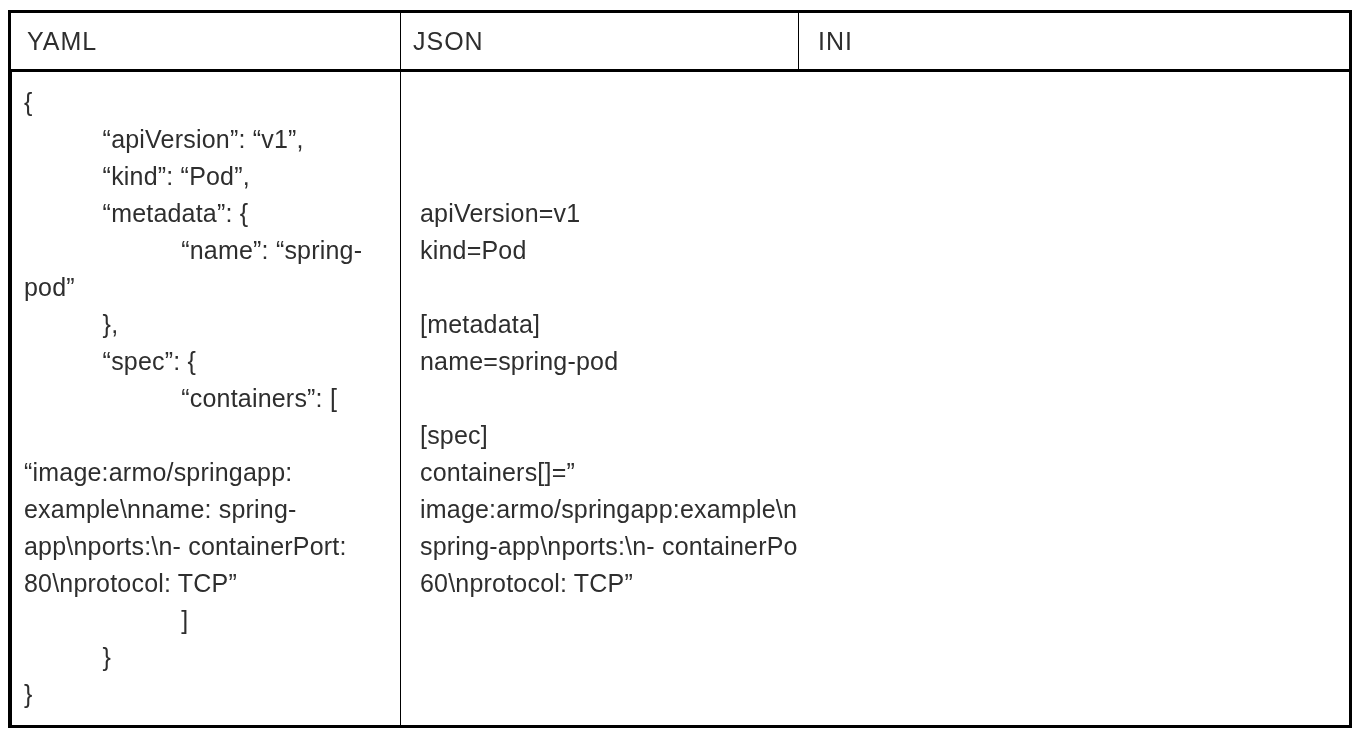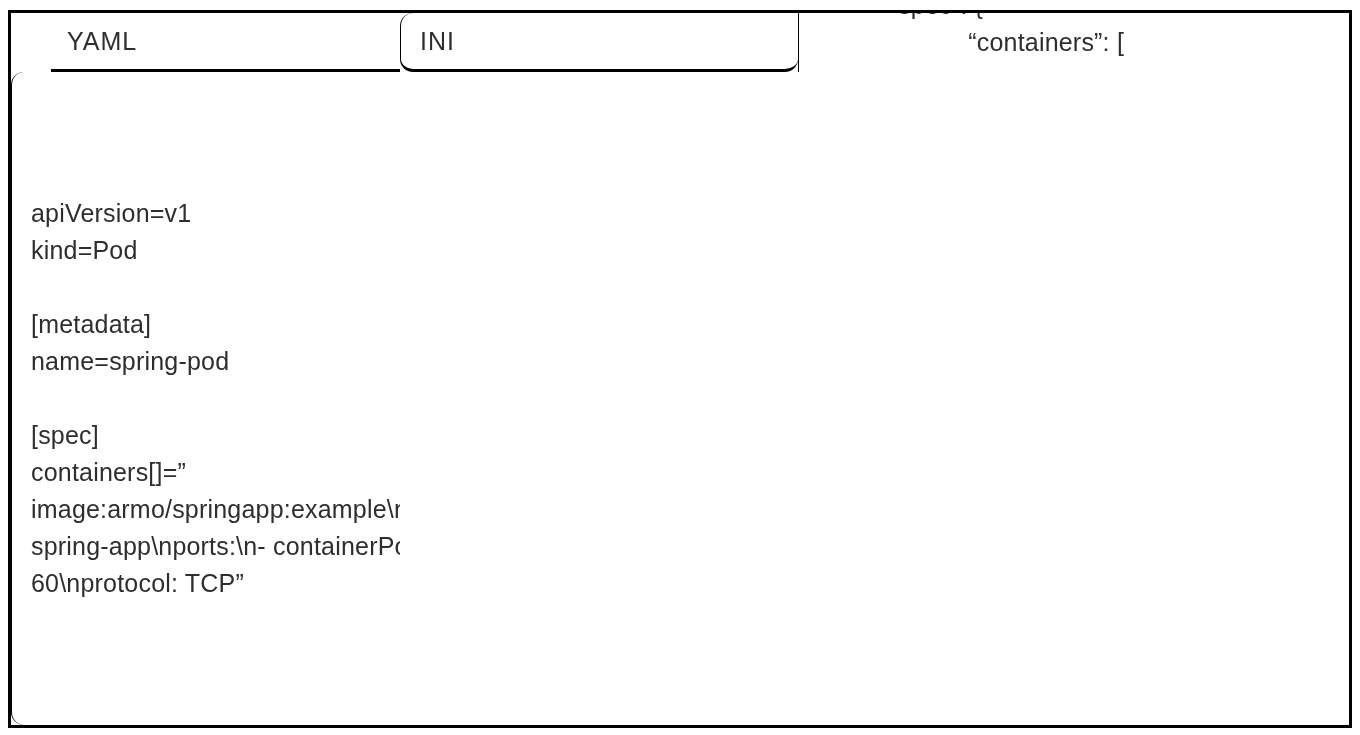--- a/index.html
+++ b/index.html
@@ -45,42 +45,45 @@
 
   .cell.body {
     display: flex;
     align-items: center;
   }
 
   .col-json, .col-ini {
     border-left: 1.5px solid #000000;
   }
 
-  .col-yaml { padding-left: 16px;  padding-right: 6px; margin-left: 40px;  }
+  .col-yaml { padding-left: 16px;  padding-right: 6px;  }
   .col-json { padding-left: 12px; padding-right: 8px;  }
-  .col-ini  { padding-left: 19px; padding-right: 10px; border-radius: 13px; }
+  .col-ini  { padding-left: 19px; padding-right: 10px; }
 
   .code {
     white-space: pre-wrap;
     font-size: 25px;
     font-weight: 400;
     line-height: 37px;
     letter-spacing: 0.2px;
     tab-size: 11;
     -moz-tab-size: 11;
     color: #2e2e2e;
   }
 </style>
 </head>
 <body>
 
 <div class="fmt-table">
 
   <div class="cell header col-yaml">
     <span>YAML</span>
+  </div>
+  <div class="cell header col-json">
+    <span>JSON</span>
   </div>
   <div class="cell header col-ini">
     <span>INI</span>
   </div>
 
   <div class="cell body col-json">
     <div class="code">{
 	“apiVersion”: “v1”,
 	“kind”: “Pod”,
 	“metadata”: {

